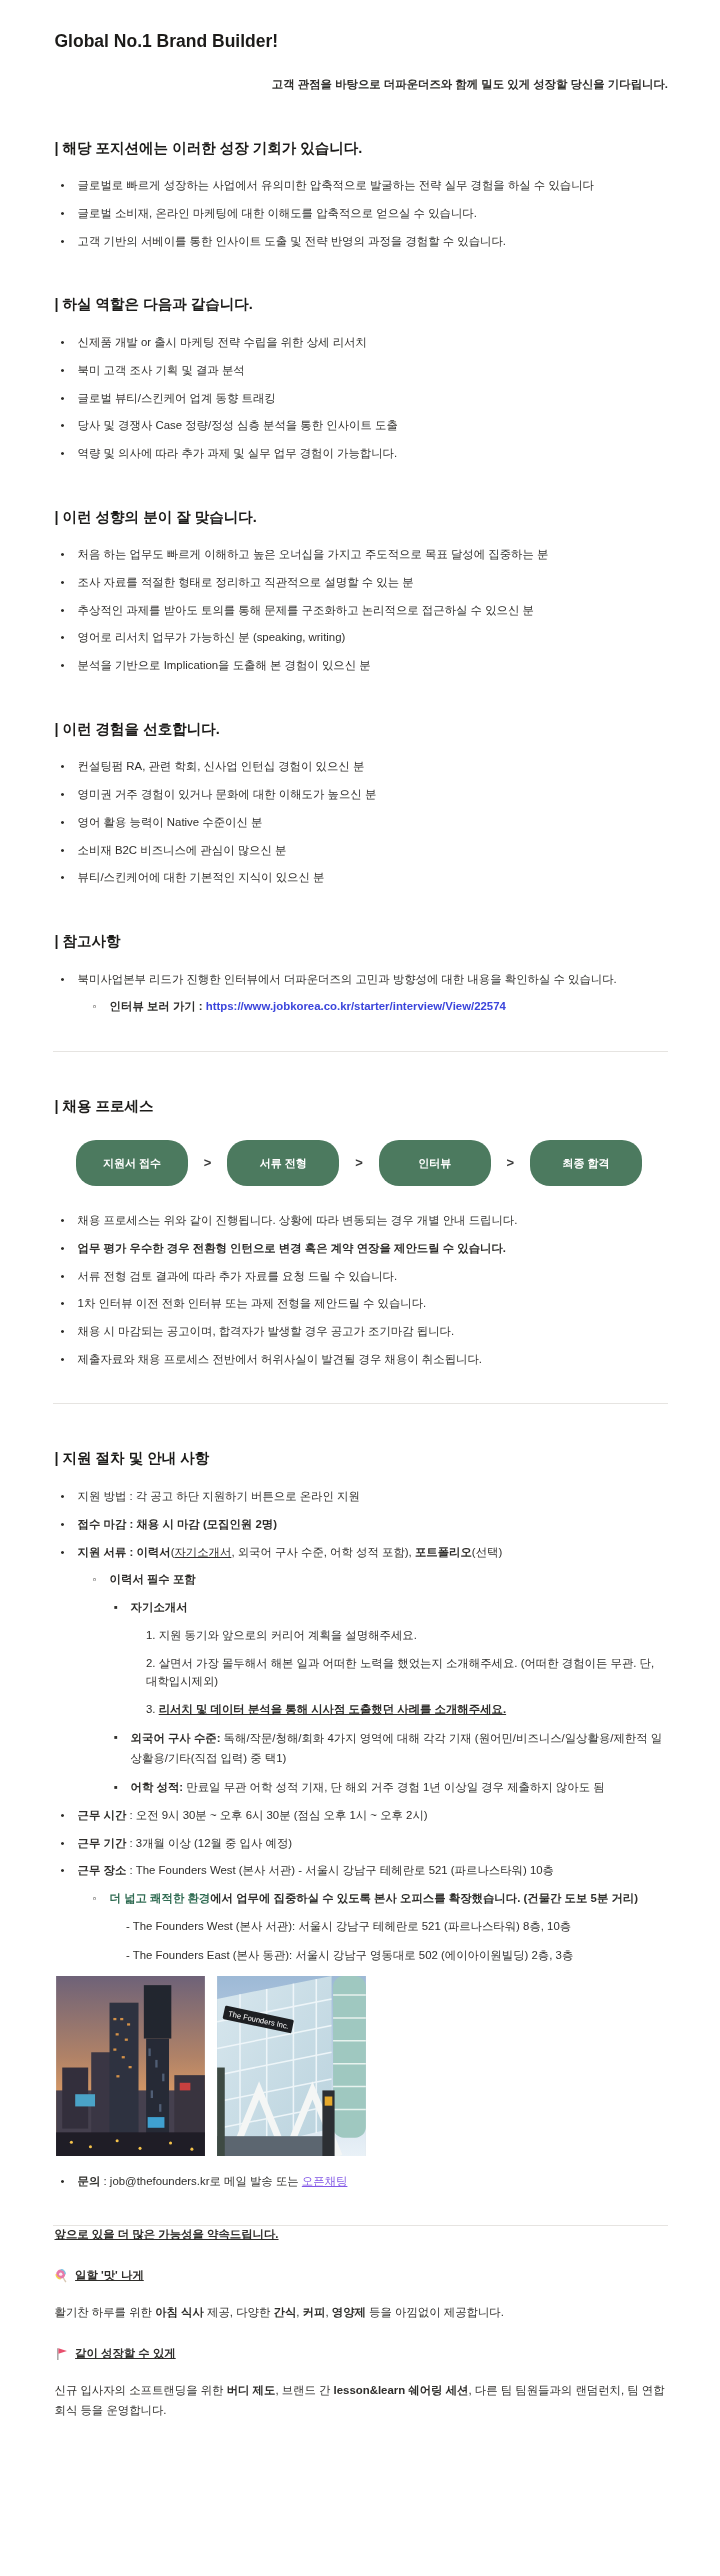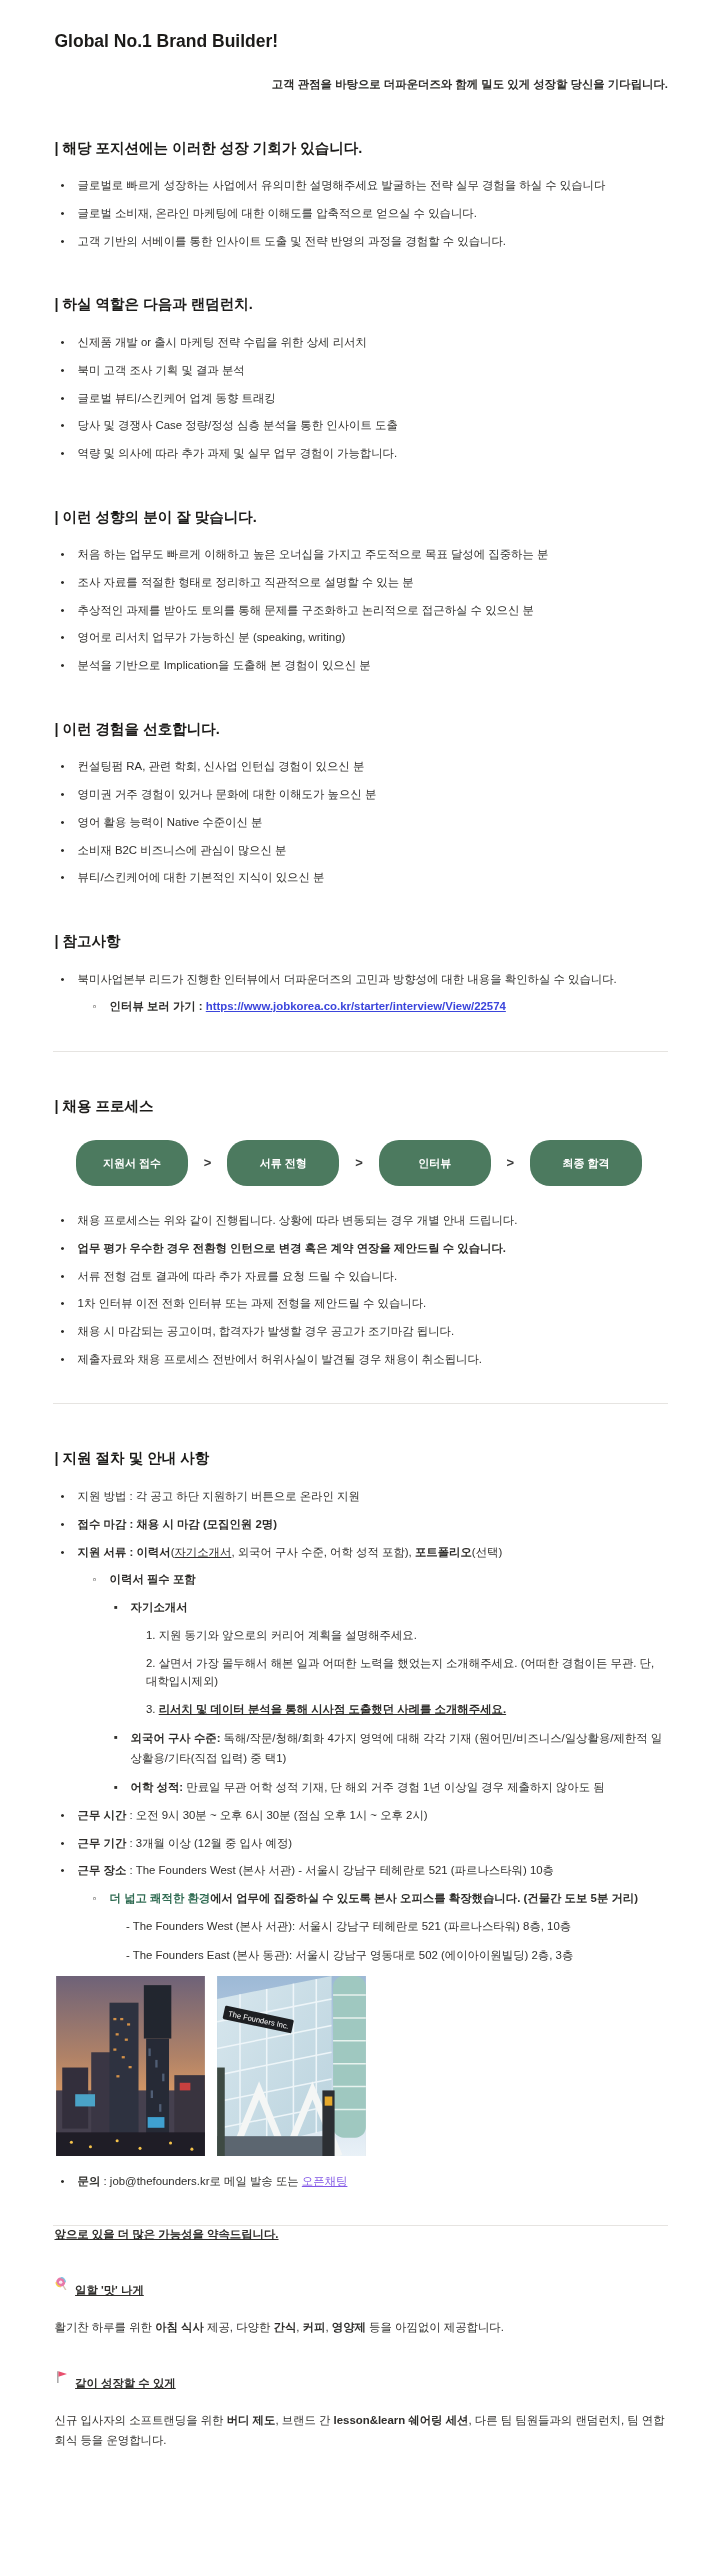--- a/index.html
+++ b/index.html
@@ -22,65 +22,65 @@
   .li .txt{flex:1;}
   .ind2{margin-left:32px;}
   .ind3{margin-left:53px;}
   .numline{margin:0 0 10.7px 93px;}
   .dashline{margin:0 0 11.4px 73px;}
   .wrapline{line-height:1.75;}
 
   b,.b{font-weight:700;}
   .u{text-decoration:underline;}
   .green{color:#2f6b52;font-weight:700;}
-  a.link-blue{color:#3b45db;font-weight:700;text-decoration:underline;cursor:pointer;}
+  a.link-blue{color:#3b45db;font-weight:700;cursor:pointer;}
   a.link-purple{color:#8257e6;text-decoration:underline;cursor:pointer;font-family:Liberation Serif, serif;}
 
   hr.divider{border:none;border-top:0.8px solid #e6e4e1;margin:35px 0 0 0;}
 
   .process-row{display:flex;align-items:center;margin:23px 0 26px 23px;width:566px;}
   .process-step{
     flex:none;width:112px;height:46px;border-radius:20px;
     background:#4c7a5f;color:#ffffff;font-weight:700;font-size:11px;
     display:flex;align-items:center;justify-content:center;
   }
   .process-chev{flex:1;text-align:center;color:#3a3a3a;font-weight:700;font-size:13px;}
 
   .photo-row{display:flex;gap:12.2px;margin:9.1px 0 17px 3px;}
   .photo{width:149px;height:180px;flex:none;overflow:hidden;background:#ddd;}
   .photo svg{display:block;}
 
   .benefit-h{display:flex;align-items:center;gap:6.9px;margin:23px 0 17px 1.5px;}
-  .benefit-h .bt{font-weight:700;text-decoration:underline;margin-top:15px;}
+  .benefit-h .bt{font-weight:700;text-decoration:underline;}
   .benefit-h svg{flex:none;}
   .benefit-p{margin:0 0 20px 1.5px;line-height:1.8;}
 </style>
 </head>
 <body>
 
 <div class="container">
 
   <h1 class="title">Global No.1 Brand Builder!</h1>
   <p class="subtitle">고객 관점을 바탕으로 더파운더즈와 함께 밀도 있게 성장할 당신을 기다립니다.</p>
 
   <div class="sec-h">| 해당 포지션에는 이러한 성장 기회가 있습니다.</div>
   <div class="li">
       <span class="dot">•</span>
-      <span class="txt">글로벌로 빠르게 성장하는 사업에서 유의미한 설명해주세요 발굴하는 전략 실무 경험을 하실 수 있습니다</span>
+      <span class="txt">글로벌로 빠르게 성장하는 사업에서 유의미한 압축적으로 발굴하는 전략 실무 경험을 하실 수 있습니다</span>
     </div>
   <div class="li">
       <span class="dot">•</span>
       <span class="txt">글로벌 소비재, 온라인 마케팅에 대한 이해도를 압축적으로 얻으실 수 있습니다.</span>
     </div>
   <div class="li">
       <span class="dot">•</span>
       <span class="txt">고객 기반의 서베이를 통한 인사이트 도출 및 전략 반영의 과정을 경험할 수 있습니다.</span>
     </div>
 
-  <div class="sec-h">| 하실 역할은 다음과 랜덤런치.</div>
+  <div class="sec-h">| 하실 역할은 다음과 같습니다.</div>
   <div class="li">
       <span class="dot">•</span>
       <span class="txt">신제품 개발 or 출시 마케팅 전략 수립을 위한 상세 리서치</span>
     </div>
   <div class="li">
       <span class="dot">•</span>
       <span class="txt">북미 고객 조사 기획 및 결과 분석</span>
     </div>
   <div class="li">
       <span class="dot">•</span>

